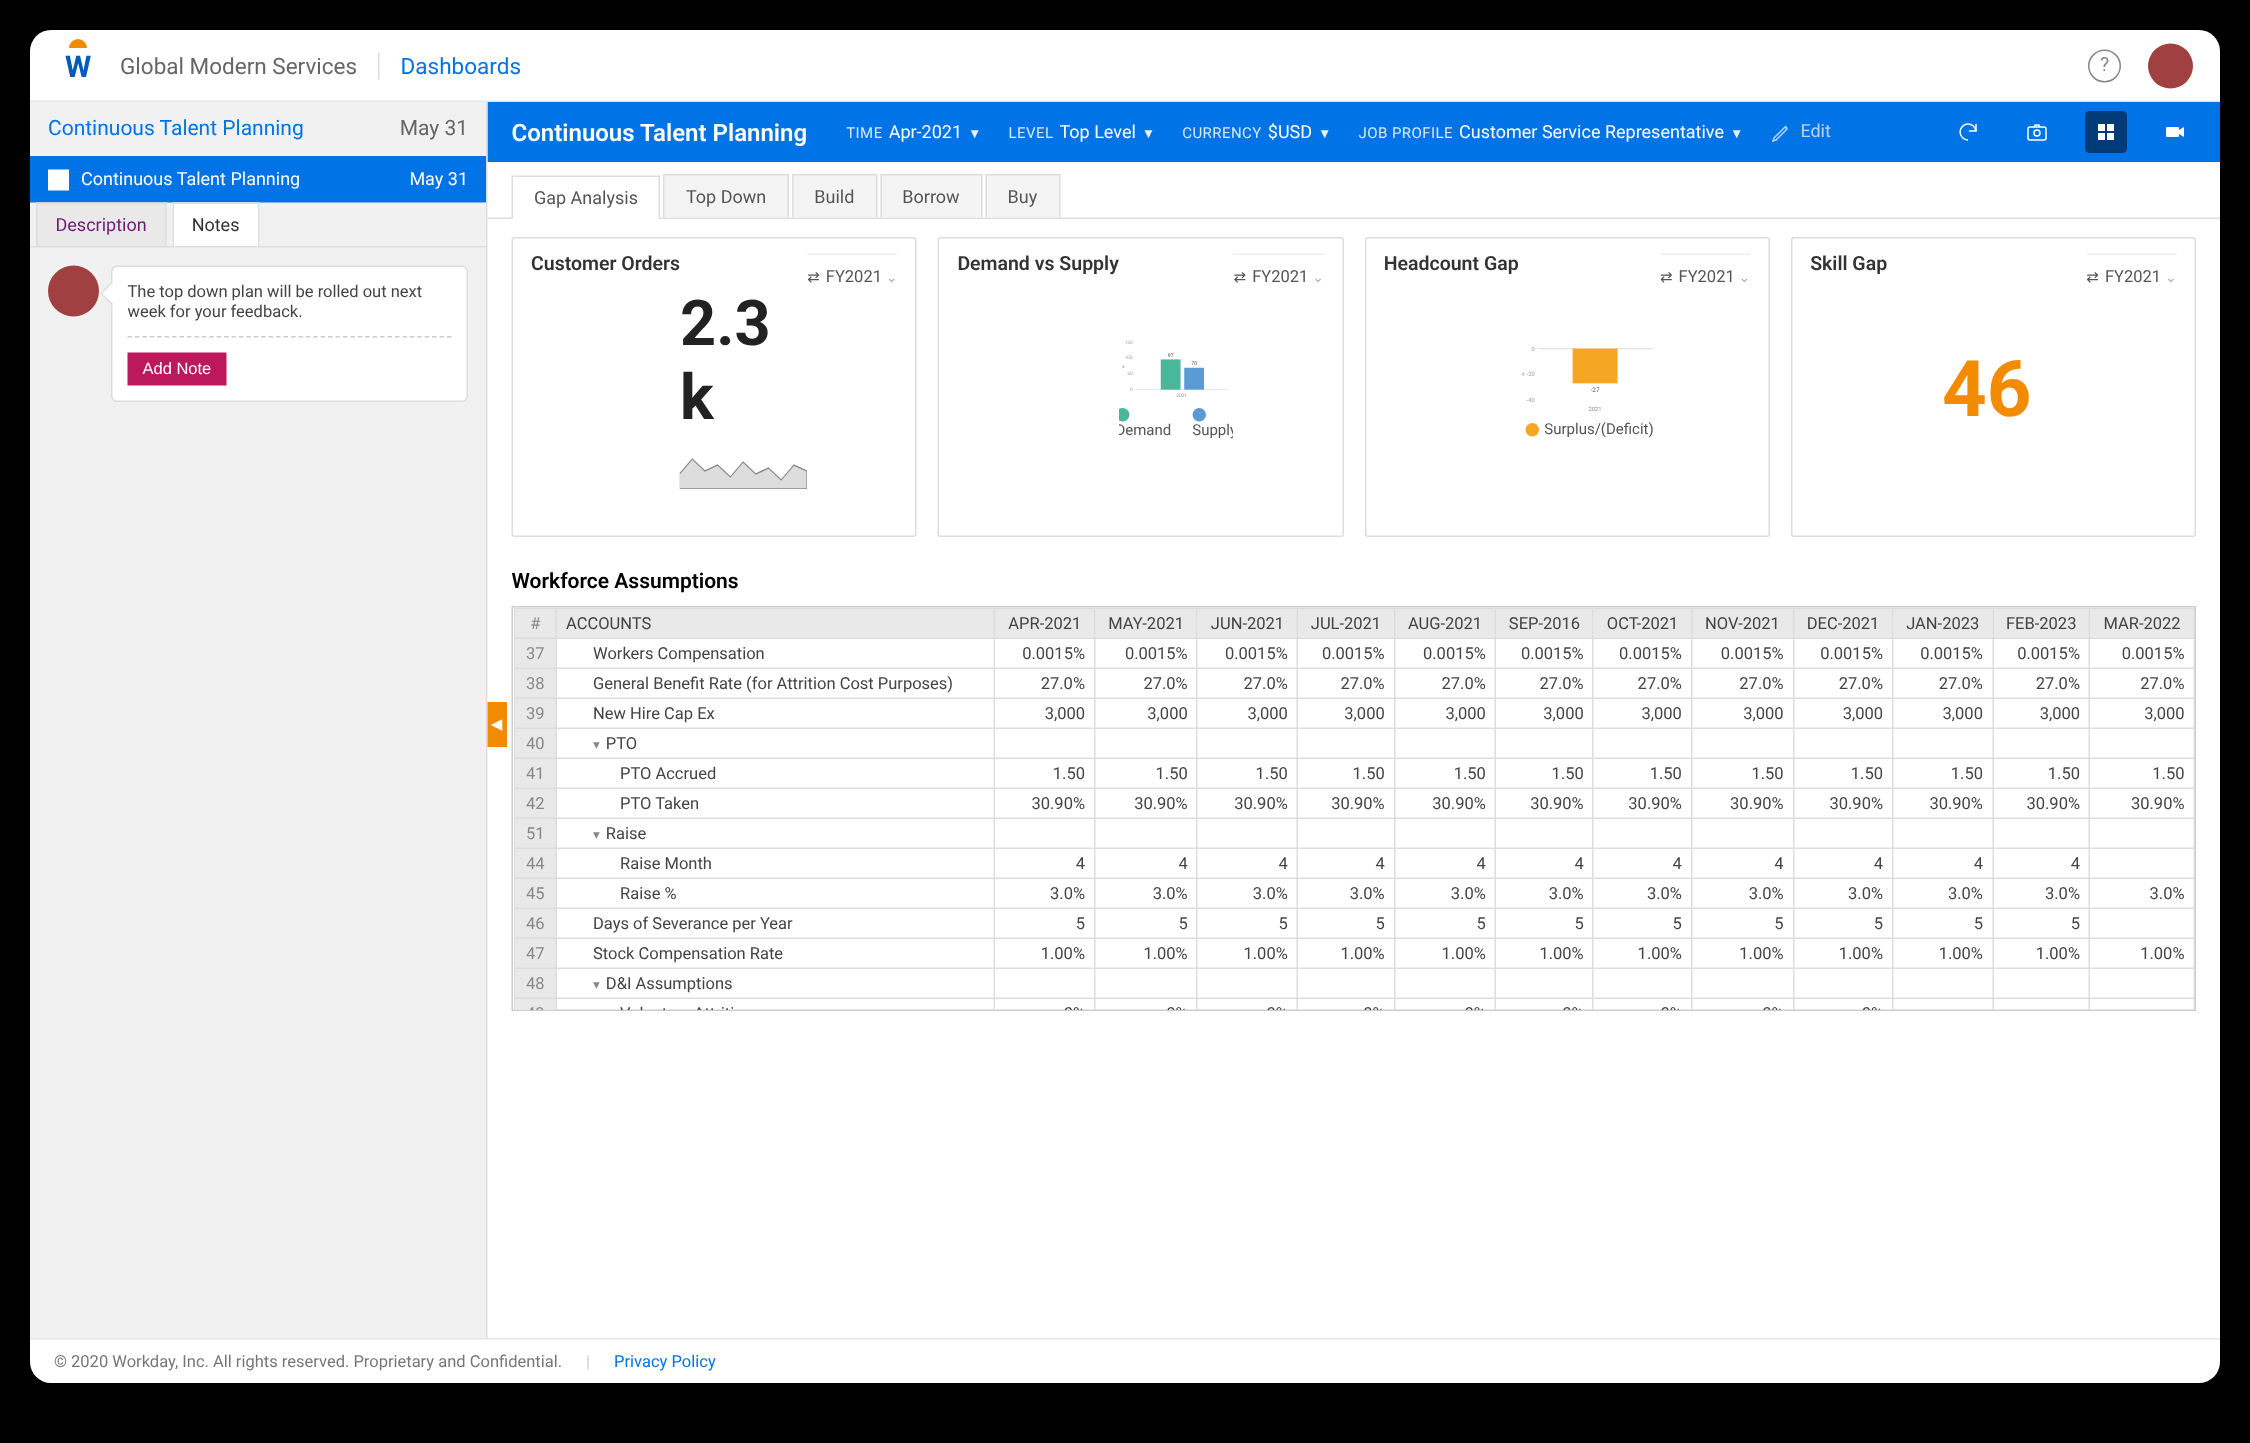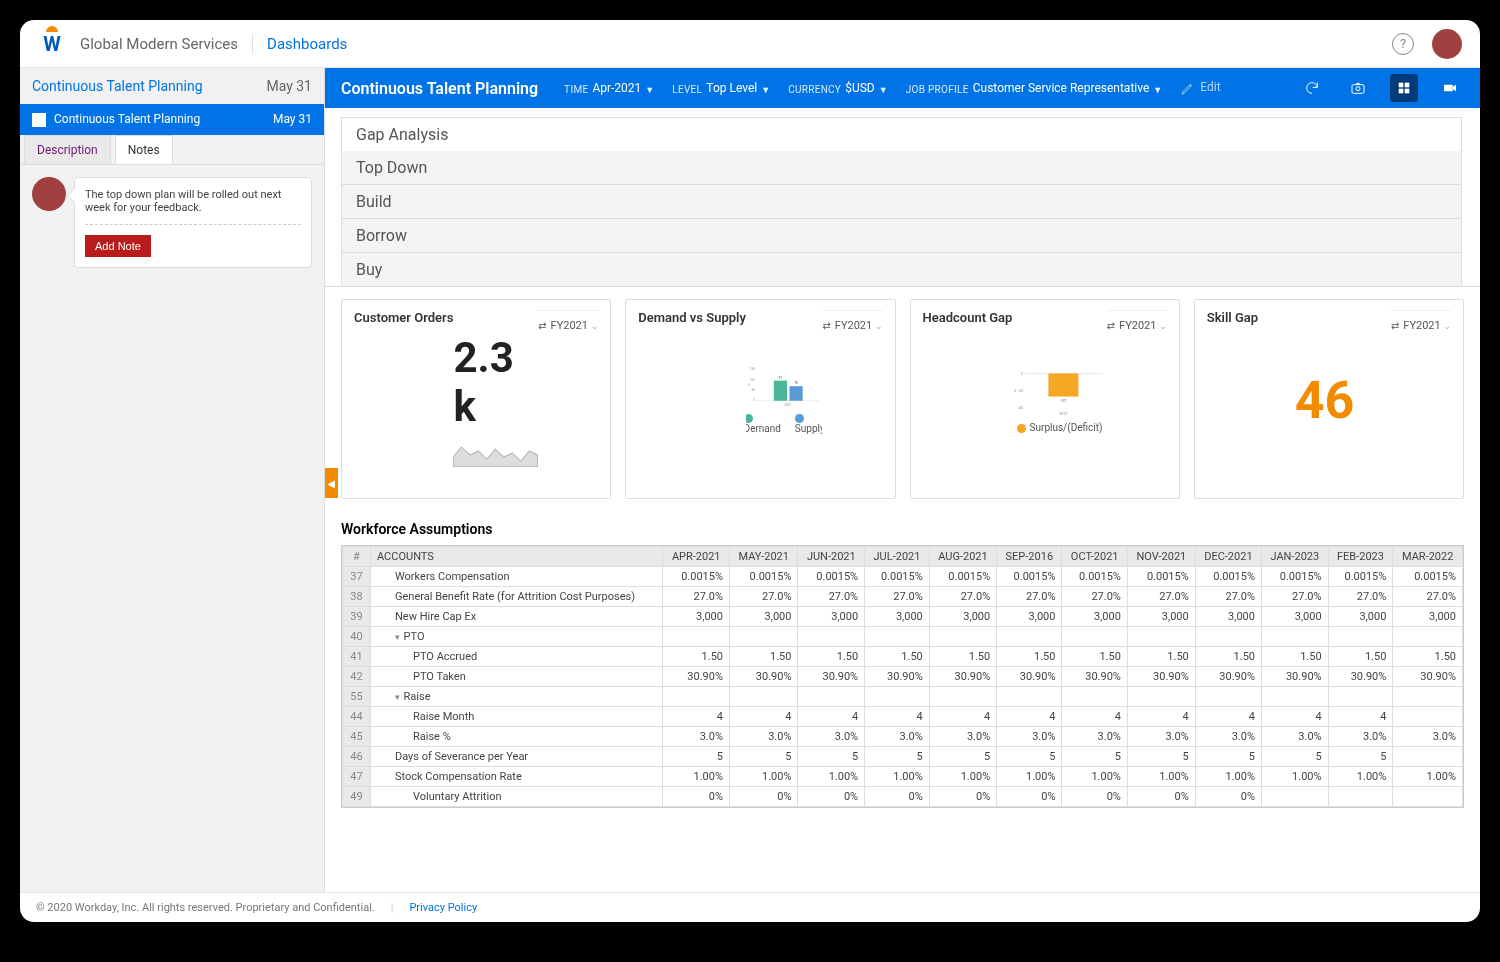--- a/index.html
+++ b/index.html
@@ -23,39 +23,39 @@
   .side-row { background:#0073e6; color:#fff; padding:8px 12px; display:flex; align-items:center; justify-content:space-between; font-size:12px; }
   .side-row .chk { width:14px; height:14px; background:#fff; margin-right:8px; display:inline-block; vertical-align:middle; }
   .side-tabs { display:flex; border-bottom:1px solid #ddd; font-size:12px; }
   .side-tabs .tab { padding:7px 12px; color:#701a75; background:#e9e9e9; border:1px solid #ddd; border-bottom:none; margin-left:4px; }
   .side-tabs .tab.active { background:#fff; color:#333; }
   .note-area { padding:12px; display:flex; gap:8px; }
   .note-avatar { width:34px; height:34px; border-radius:50%; background:#a04040; flex-shrink:0; }
   .note-box { flex:1; border:1px solid #ddd; background:#fff; border-radius:4px; padding:10px; font-size:11px; color:#444; position:relative; }
   .note-box::before { content:''; position:absolute; left:-6px; top:12px; width:10px; height:10px; background:#fff; border-left:1px solid #ddd; border-bottom:1px solid #ddd; transform:rotate(45deg); }
   .note-box hr { border:none; border-top:1px dashed #ccc; margin:10px 0; }
-  .add-note { background:#b91c1c; color:#fff; border:none; padding:5px 10px; font-size:11px; cursor:pointer; }
+  .add-note { background:#be185d; color:#fff; border:none; padding:5px 10px; font-size:11px; cursor:pointer; }
 
   .main { flex:1; display:flex; flex-direction:column; overflow:hidden; position:relative; }
   .collapse-handle { position:absolute; left:-1px; top:400px; width:14px; height:30px; background:#f38b00; color:#fff; display:flex; align-items:center; justify-content:center; font-size:10px; z-index:5; }
 
   .bluebar { background:#0073e6; color:#fff; height:40px; display:flex; align-items:center; padding:0 16px; font-size:12px; gap:18px; }
   .bluebar .title { font-size:16px; font-weight:600; margin-right:8px; }
   .bluebar .filter { display:flex; align-items:flex-end; gap:4px; }
   .bluebar .filter .lbl { font-size:10px; opacity:.85; letter-spacing:.3px; }
   .bluebar .filter .val { font-size:12px; }
   .bluebar .filter .caret { font-size:9px; opacity:.9; }
   .bluebar .flex { flex:1; }
   .bluebar .edit { opacity:.7; font-size:12px; display:flex; align-items:flex-start; gap:4px; }
   .bluebar .iconbtn { width:28px; height:28px; display:flex; align-items:center; justify-content:center; }
   .bluebar .iconbtn.square { background:#003a78; border-radius:3px; }
   .bluebar svg { width:16px; height:16px; stroke:#fff; fill:none; stroke-width:1.5; }
   .bluebar .grid-icon rect { fill:#fff; stroke:none; }
 
-  .tabs { display:flex; padding:8px 16px 0; border-bottom:1px solid #ddd; font-size:16px; background:#fff;flex-direction:column; }
+  .tabs { display:flex; padding:8px 16px 0; border-bottom:1px solid #ddd; font-size:12px; background:#fff; }
   .tabs .tab { padding:7px 14px; color:#555; border:1px solid #ddd; border-bottom:none; background:#f4f4f4; margin-right:2px; cursor:pointer; }
   .tabs .tab.active { background:#fff; position:relative; top:1px; }
 
   .cards { display:flex; gap:14px; padding:12px 16px; background:#fff; }
   .card { flex:1; border:1px solid #ddd; border-radius:2px; padding:10px 12px 8px; display:flex; min-height:200px; }
   .card h4 { font-size:13px; font-weight:600; color:#333; margin-bottom:6px; }
   .card .body { flex:1; display:flex; align-items:center; justify-content:center; flex-direction:column; }
   .big-number { font-size:42px; font-weight:700; color:#222; }
   .big-orange { font-size:52px; font-weight:700; color:#f38b00; }
   .spark { height:30px; width:100%; margin-top:6px; }
@@ -369,21 +369,21 @@
                   <td class="val">30.90%</td>
                   <td class="val">30.90%</td>
                   <td class="val">30.90%</td>
                   <td class="val">30.90%</td>
                   <td class="val">30.90%</td>
                   <td class="val">30.90%</td>
                   <td class="val">30.90%</td>
                   <td class="val">30.90%</td>
                 </tr>
                 <tr>
-                  <td class="rownum">55</td>
+                  <td class="rownum">51</td>
                   <td class="acct"><span class="indent1"><span class="expander">▾</span>Raise</span></td>
                   <td class="val"></td>
                   <td class="val"></td>
                   <td class="val"></td>
                   <td class="val"></td>
                   <td class="val"></td>
                   <td class="val"></td>
                   <td class="val"></td>
                   <td class="val"></td>
                   <td class="val"></td>
@@ -447,20 +447,36 @@
                   <td class="val">1.00%</td>
                   <td class="val">1.00%</td>
                   <td class="val">1.00%</td>
                   <td class="val">1.00%</td>
                   <td class="val">1.00%</td>
                   <td class="val">1.00%</td>
                   <td class="val">1.00%</td>
                   <td class="val">1.00%</td>
                   <td class="val">1.00%</td>
                   <td class="val">1.00%</td>
+                </tr>
+                <tr>
+                  <td class="rownum">48</td>
+                  <td class="acct"><span class="indent1"><span class="expander">▾</span>D&amp;I Assumptions</span></td>
+                  <td class="val"></td>
+                  <td class="val"></td>
+                  <td class="val"></td>
+                  <td class="val"></td>
+                  <td class="val"></td>
+                  <td class="val"></td>
+                  <td class="val"></td>
+                  <td class="val"></td>
+                  <td class="val"></td>
+                  <td class="val"></td>
+                  <td class="val"></td>
+                  <td class="val"></td>
                 </tr>
                 <tr>
                   <td class="rownum">49</td>
                   <td class="acct"><span class="indent2">Voluntary Attrition</span></td>
                   <td class="val">0%</td>
                   <td class="val">0%</td>
                   <td class="val">0%</td>
                   <td class="val">0%</td>
                   <td class="val">0%</td>
                   <td class="val">0%</td>

